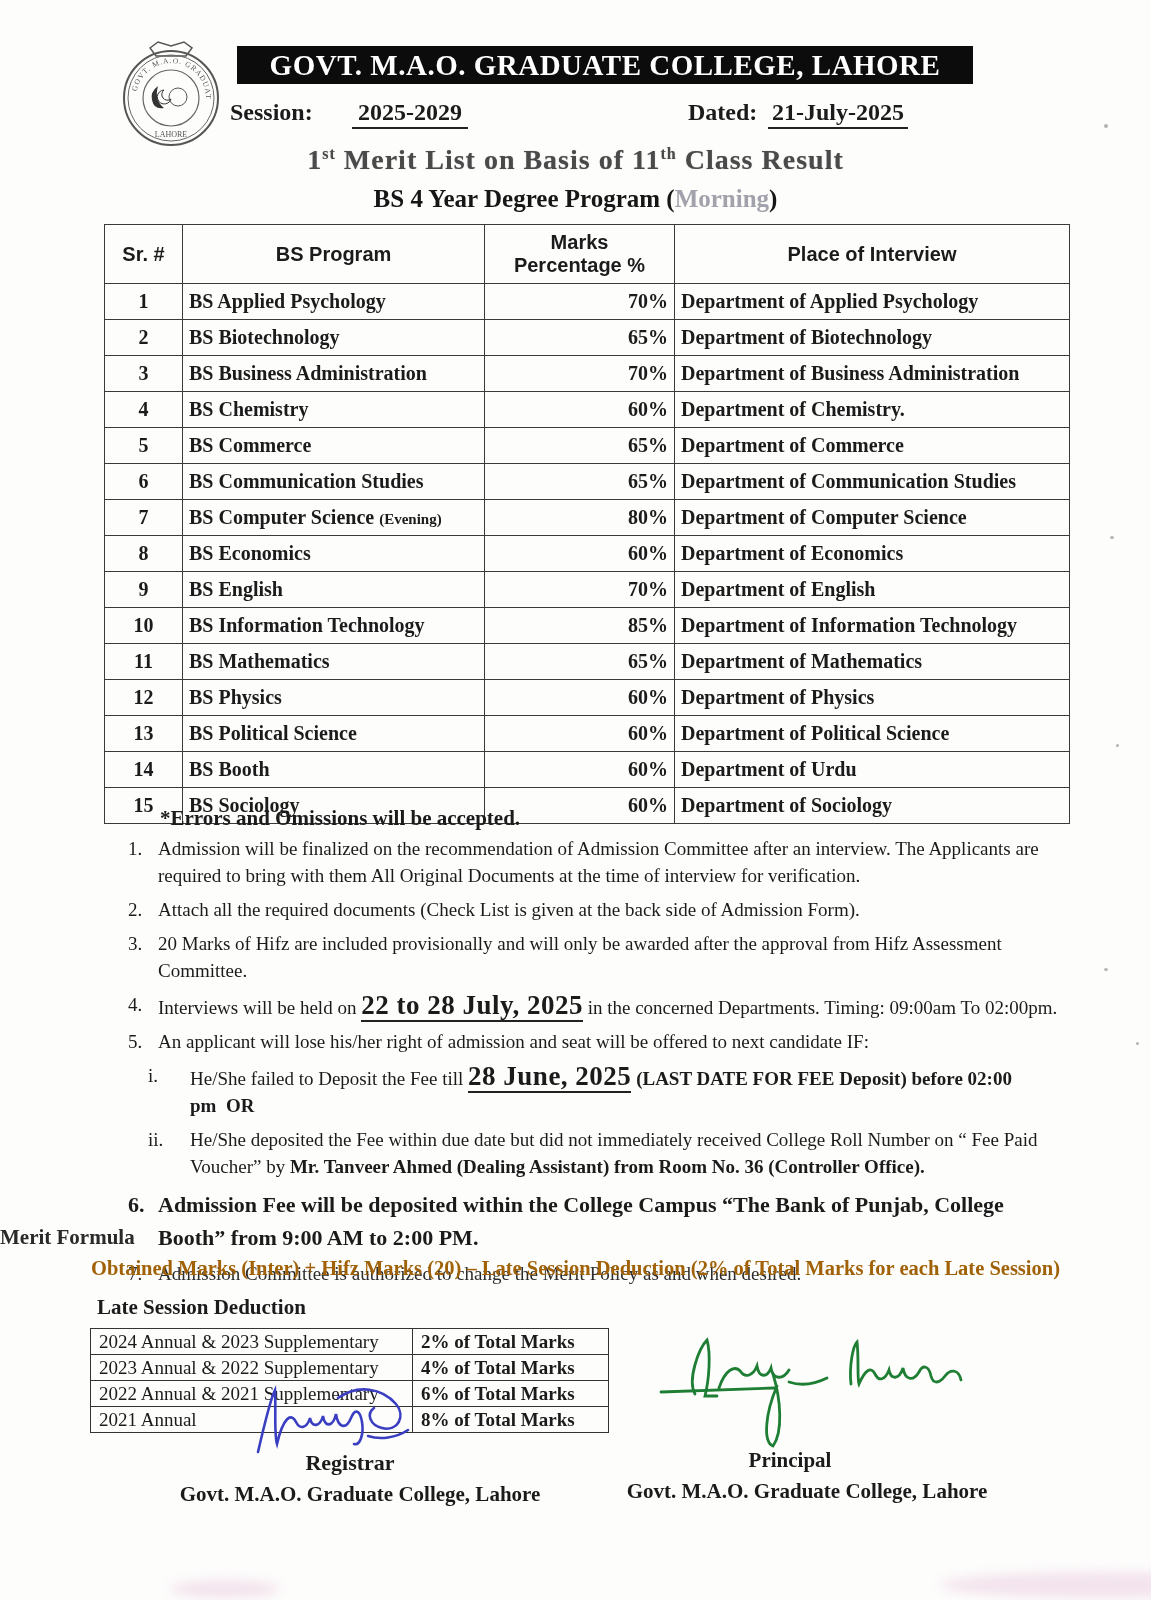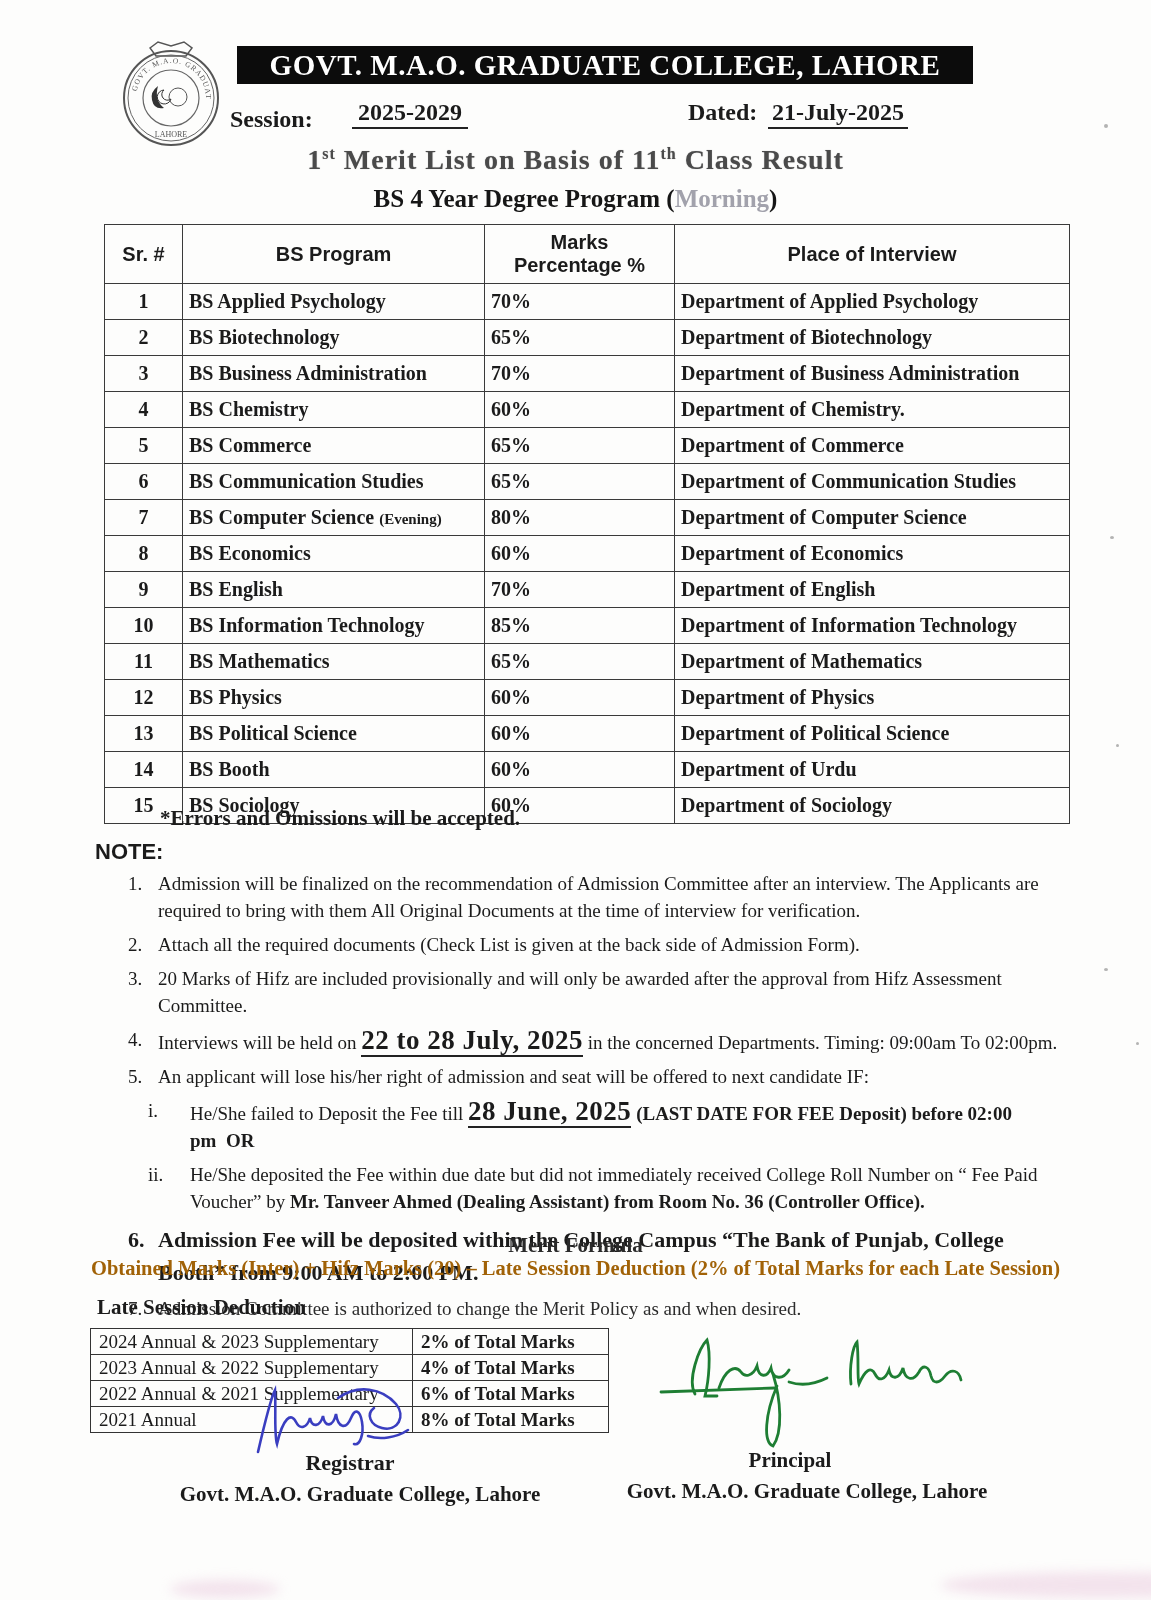--- a/index.html
+++ b/index.html
@@ -15,21 +15,21 @@
   
   .seal{position:absolute;left:112px;top:40px;width:118px;height:110px;}
   .banner{
     position:absolute;left:237px;top:46px;width:736px;height:38px;
     background:#0c0c0c;color:#fff;
     font-weight:bold;font-size:29px;letter-spacing:.5px;
     display:flex;align-items:center;justify-content:center;
     white-space:nowrap;
   }
   .session-row{position:absolute;left:0;top:99px;width:1151px;height:34px;font-size:24px;font-weight:bold;}
-  .session-label{position:absolute;left:230px;top:0;margin-top:7px;}
+  .session-label{position:absolute;left:230px;top:0;}
   .session-value{position:absolute;left:352px;top:0;border-bottom:2.5px solid #222;padding:0 6px 1px 6px;}
   .dated-label{position:absolute;left:688px;top:0;}
   .dated-value{position:absolute;left:768px;top:0;border-bottom:2.5px solid #222;padding:0 4px 1px 4px;}
   .doc-title{
     position:absolute;left:0;top:144px;width:1151px;text-align:center;
     font-size:28px;font-weight:bold;color:#4a4a4a;letter-spacing:1px;
     text-shadow:0 0 1px rgba(70,70,70,.45);
   }
   .doc-title sup{font-size:16px;}
   .doc-subtitle{
@@ -48,38 +48,38 @@
   .merit-table col.c-place{width:395px;}
   .merit-table th,.merit-table td{
     border:1.6px solid #3a3a3a;
     font-weight:bold;
     padding:2px 6px;
     overflow:hidden;white-space:nowrap;
   }
   .merit-table thead th{font-size:21px;text-align:center;height:54px;font-family:"Liberation Sans",sans-serif;font-size:20px;}
   .merit-table td{height:31px;font-size:20px;}
   .td-sr{text-align:center;}
-  .td-marks{text-align:left;font-size:21px;}
+  .td-marks{text-align:right;font-size:21px;}
   .td-prog,.td-place{text-align:left;padding-left:10px;}
   .prog-note{font-size:15px;}
   
   .errors-line{position:absolute;left:160px;top:806px;font-size:21px;font-weight:bold;}
   .notes{position:absolute;left:95px;top:836px;width:972px;font-size:19px;line-height:1.42;}
   .note-heading{font-weight:bold;font-size:22px;font-family:"Liberation Sans",sans-serif;margin-bottom:4px;}
   .note-item{display:flex;margin:0 0 7px 0;}
   .note-item .marker{width:30px;flex:none;margin-left:33px;}
   .note-item .ntext{flex:1;}
   .note-sub .marker{margin-left:53px;width:42px;}
   .big-date{font-size:27px;font-weight:bold;border-bottom:2.5px solid #222;letter-spacing:.5px;line-height:1;}
   .bold{font-weight:bold;}
   .note-6{font-size:22px;font-weight:bold;line-height:1.5;margin-top:4px;}
   .note-6 .marker{font-weight:bold;}
   .note-7{margin-top:6px;color:#2c2c2c;}
   
-  .merit-heading{position:absolute;left:0;top:1225px;width:1151px;text-align:center;font-size:21px;font-weight:bold;color:#2a2a2a;margin-top:8px;}
+  .merit-heading{position:absolute;left:0;top:1225px;width:1151px;text-align:left;font-size:21px;font-weight:bold;color:#2a2a2a;}
   .merit-formula{position:absolute;left:0;top:1257px;width:1151px;text-align:center;font-size:20.5px;font-weight:bold;color:#a16207;}
   .lsd-heading{position:absolute;left:97px;top:1295px;font-size:21px;font-weight:bold;}
   .ded-table{position:absolute;left:90px;top:1328px;width:518px;border-collapse:collapse;table-layout:fixed;}
   .ded-table col.d-sess{width:322px;}
   .ded-table col.d-pct{width:196px;}
   .ded-table td{border:1.6px solid #333;height:23px;padding:1px 8px;font-size:19px;white-space:nowrap;overflow:hidden;}
   .ded-sess{font-weight:normal;}
   .ded-pct{font-weight:bold;}
   
   .sig-svg{position:absolute;}
@@ -251,21 +251,20 @@
           <td class="td-marks">60%</td>
           <td class="td-place">Department of Sociology</td>
         </tr>
 
     </tbody>
   </table>
 
   <div class="errors-line">*Errors and Omissions will be accepted.</div>
 
   <div class="notes">
-    <div class="note-heading">NOTE:</div>
 
     <div class="note-item">
       <span class="marker">1.</span>
       <div class="ntext">Admission will be finalized on the recommendation of Admission Committee after an interview. The Applicants are required to bring with them All Original Documents at the time of interview for verification.</div>
     </div>
 
     <div class="note-item">
       <span class="marker">2.</span>
       <div class="ntext">Attach all the required documents (Check List is given at the back side of Admission Form).</div>
     </div>

